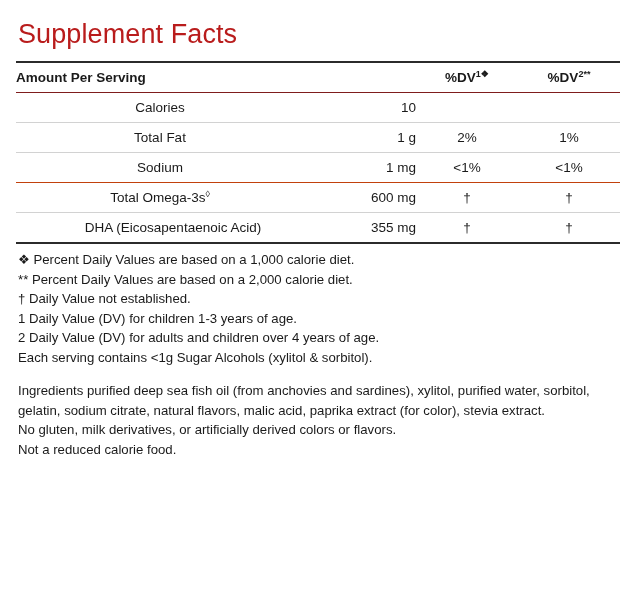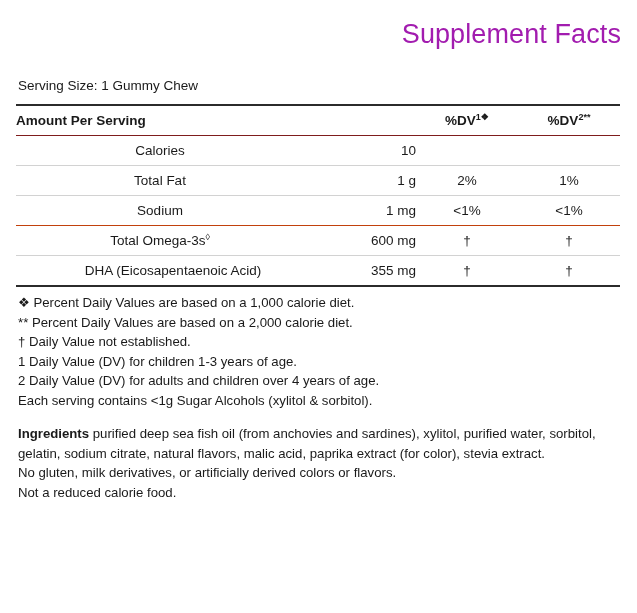--- a/index.html
+++ b/index.html
@@ -17,25 +17,24 @@
   .page {
     width: 637px;
     height: 613px;
     box-sizing: border-box;
     padding: 14px 16px 0 16px;
     position: relative;
   }
   .title {
     font-size: 27px;
     font-weight: 400;
-    color: #a21caf;
+    color: #b91c1c;
     letter-spacing: 0.1px;
     margin: 4px 0 0 2px;
     line-height: 1.2;
-    text-align: right;
   }
   .serving {
     font-size: 13.5px;
     color: #1a1a1a;
     margin: 28px 0 0 2px;
   }
   table.facts {
     width: 604px;
     border-collapse: collapse;
     margin-top: 11px;
@@ -95,31 +94,30 @@
   }
   .notes div { white-space: nowrap; }
   .ingredients {
     margin-top: 14px;
     font-size: 13.2px;
     line-height: 19.5px;
     color: #1a1a1a;
     margin-left: 2px;
     width: 600px;
   }
-  .ingredients b { font-weight: bold; }
+  .ingredients b { font-weight: normal; }
   .ing-line { display: block; }
 </style>
 </head>
 <body>
 
 <div class="page">
 
   <h1 class="title">Supplement Facts</h1>
 
-  <div class="serving">Serving Size: 1 Gummy Chew</div>
 
   <table class="facts">
     <colgroup>
       <col class="col-name">
         <col class="col-amt">
         <col class="col-dv1">
         <col class="col-dv2">
     </colgroup>
     <thead>
       <tr class="head-row">

